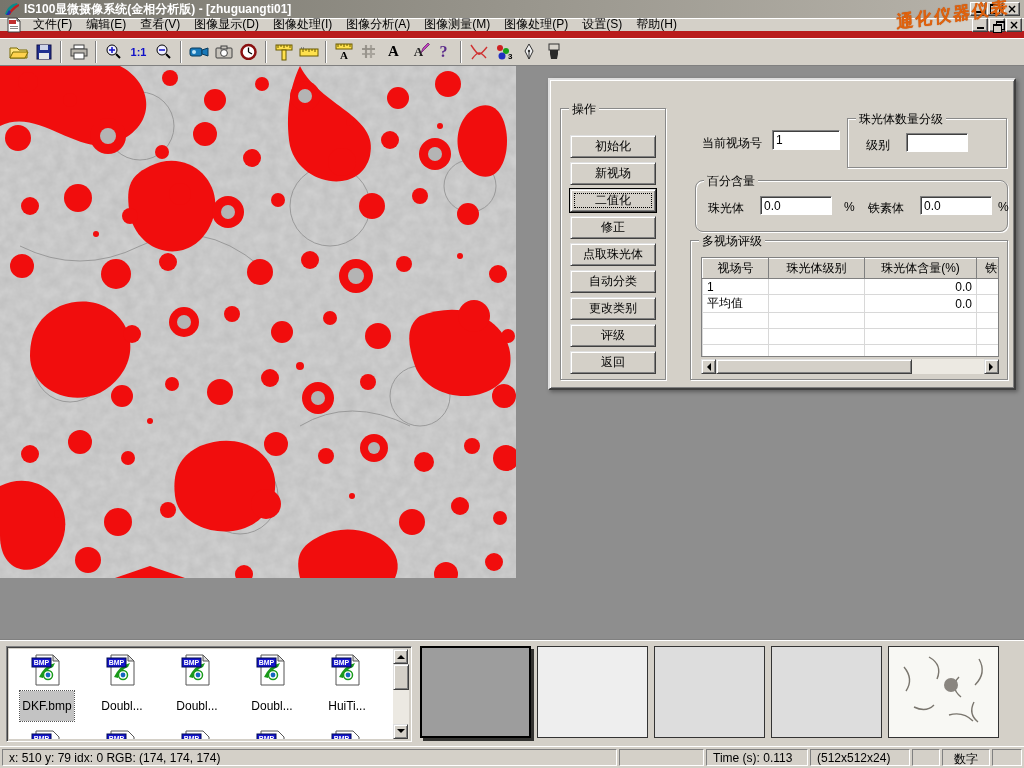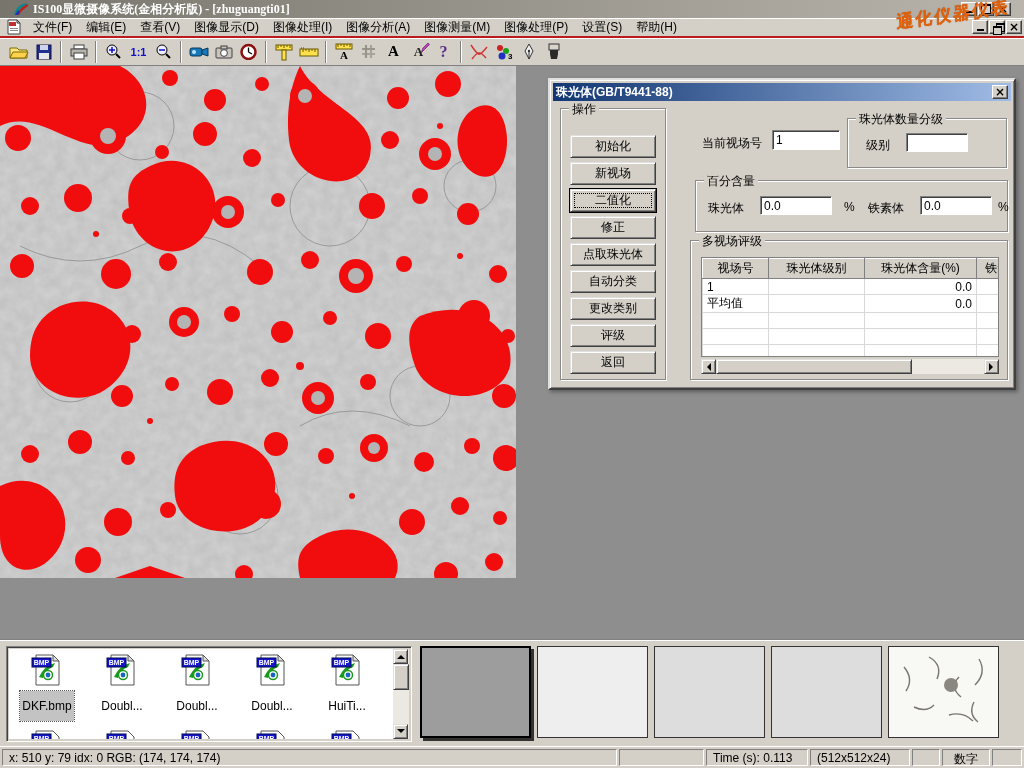--- a/index.html
+++ b/index.html
@@ -6,35 +6,35 @@
   html,body { width:1024px; height:768px; overflow:hidden; }
   body { font-family:"Liberation Sans","DejaVu Sans",sans-serif; font-size:12px; background:#d4d0c8; position:relative; }
 
   
   .raised { background:#d4d0c8; border:1px solid; border-color:#dfdfdf #404040 #404040 #dfdfdf; box-shadow: inset 1px 1px 0 #fff, inset -1px -1px 0 #808080; }
   .sunken { background:#fff; border:1px solid; border-color:#808080 #fff #fff #808080; box-shadow: inset 1px 1px 0 #404040; }
   .groupbox { position:relative; border:1px solid #8a8a8a; box-shadow: inset 1px 1px 0 #fff, 1px 1px 0 #fff; }
   .groupbox > .glabel { position:absolute; top:-8px; left:8px; background:#d4d0c8; padding:0 3px; font-size:12px; }
 
   
-  .titlebar { position:absolute; left:0; top:0; width:1024px; height:18px; background:linear-gradient(90deg,#77756c,#b9b5ac); display:flex; align-items:center; padding:0 13px;font-family:Liberation Serif, serif; }
+  .titlebar { position:absolute; left:0; top:0; width:1024px; height:18px; background:linear-gradient(90deg,#77756c,#b9b5ac); display:flex; align-items:center; padding:0 4px; }
   .titlebar .ttext { color:#fff; font-weight:bold; font-size:12px; margin-left:4px; white-space:nowrap; }
   .winbtns { margin-left:auto; display:flex; gap:1px; }
   .wbtn { width:16px; height:14px; display:flex; align-items:center; justify-content:center; background:#d4d0c8; border:1px solid; border-color:#fff #404040 #404040 #fff; box-shadow: inset -1px -1px 0 #808080; font-size:10px; line-height:10px; }
   .g-min::before { content:""; display:block; width:7px; height:2px; background:#000; margin-top:6px; }
   .g-max::before { content:""; display:block; width:8px; height:7px; border:1px solid #000; border-top-width:2px; }
   .g-restore { position:relative; }
   .g-restore::before { content:""; position:absolute; left:5px; top:2px; width:7px; height:6px; border:1px solid #000; border-top-width:2px; }
   .g-restore::after { content:""; position:absolute; left:2px; top:5px; width:7px; height:6px; border:1px solid #000; border-top-width:2px; background:#d4d0c8; }
   .g-close::before { content:"×"; font:bold 12px "DejaVu Sans",sans-serif; }
 
   .watermark { position:absolute; top:3px; right:14px; color:#e2620c; font-weight:bold; font-size:17px; letter-spacing:2px; transform:rotate(-8deg) skewX(-6deg); z-index:60; text-shadow:0 0 1px #a34204; pointer-events:none; }
 
   
-  .menubar { position:absolute; left:0; top:18px; width:1024px; height:20px; background:#d4d0c8; display:flex; align-items:center; border-bottom:2px solid #b91c1c; box-shadow: inset 0 1px 0 #fff; padding-left:2px; }
+  .menubar { position:absolute; left:0; top:18px; width:1024px; height:20px; background:#d4d0c8; display:flex; align-items:center; border-bottom:7px solid #b91c1c; box-shadow: inset 0 1px 0 #fff; padding-left:2px; }
   .menuitem { padding:2px 7px; white-space:nowrap; }
   .mdibtns { margin-left:auto; display:flex; gap:1px; margin-right:2px; }
 
   
   .toolbar { position:absolute; left:0; top:38px; width:1024px; height:28px; background:#d4d0c8; border-bottom:1px solid #808080; box-shadow: inset 0 1px 0 #fff; display:flex; align-items:center; padding-left:6px; }
   .tbtn { width:25px; height:24px; display:flex; align-items:center; justify-content:center; background:#d4d0c8; }
   .tsep { width:2px; height:22px; margin:0 4px; border-left:1px solid #808080; border-right:1px solid #fff; }
   .glyph11::before { content:"1:1"; color:#1010c8; font:bold 11px "Liberation Sans",sans-serif; }
   .glyphA::before { content:"A"; color:#000; font:bold 15px "Liberation Serif",serif; }
   .glyphAp::before { content:"A"; color:#222; font:bold 13px "Liberation Serif",serif; }
@@ -50,21 +50,21 @@
   .dlg-title { position:absolute; left:3px; top:3px; right:3px; height:18px; background:linear-gradient(90deg,#123672,#a0bce6); display:flex; align-items:center; padding:0 3px; }
   .dlg-title .dtext { color:#fff; font-weight:bold; font-size:12px; }
   .dlg-close { margin-left:auto; }
   .opgroup { position:absolute; left:10px; top:28px; width:106px; height:272px; }
   .opbtn { position:absolute; left:9px; width:86px; height:23px; display:flex; align-items:center; justify-content:center; font-size:12px; cursor:default; }
   .opbtn.focused { outline:1px solid #000; box-shadow: inset 1px 1px 0 #fff, inset -1px -1px 0 #808080, inset 0 0 0 3px #d4d0c8; }
   .opbtn.focused::after { content:""; position:absolute; inset:3px; border:1px dotted #000; }
   .fieldlabel { position:absolute; font-size:12px; white-space:nowrap; }
   .tinput { position:absolute; background:#fff; border:1px solid; border-color:#808080 #fff #fff #808080; box-shadow: inset 1px 1px 0 #404040; font:12px "Liberation Sans","DejaVu Sans",sans-serif; padding:1px 3px; }
   .grading-group { position:absolute; left:297px; top:38px; width:160px; height:50px; }
-  .percent-group { position:absolute; left:145px; top:100px; width:313px; height:52px; }
+  .percent-group { position:absolute; left:145px; top:100px; width:313px; height:52px;border-radius:8px; }
   .multiview-group { position:absolute; left:140px; top:160px; width:318px; height:140px; }
   .mtable-wrap { position:absolute; left:10px; top:16px; width:298px; height:100px; overflow:hidden; background:#fff; border:1px solid #808080; }
   table.mtable { border-collapse:collapse; table-layout:fixed; width:370px; }
   table.mtable th { width:66px; height:20px; background:#d4d0c8; border:1px solid; border-color:#fff #808080 #808080 #fff; font-size:12px; font-weight:normal; overflow:hidden; white-space:nowrap; }
   table.mtable th:nth-child(2){ width:96px; } table.mtable th:nth-child(3){ width:112px; } table.mtable th:nth-child(4){ width:96px; }
   table.mtable td { height:16px; border:1px solid #d8d8d8; font-size:12px; padding:0 4px; white-space:nowrap; overflow:hidden; background:#fff; }
   td.num { text-align:right; padding-right:10px; }
   .hscroll { position:absolute; left:10px; top:118px; width:298px; height:15px; background:#ece9e2; display:flex; }
   .sbtn { width:15px; height:15px; display:flex; align-items:center; justify-content:center; }
   .arr { width:0; height:0; border:4px solid transparent; }
@@ -397,26 +397,20 @@
           <circle cx="228" cy="146" r="7"></circle>
         <circle cx="356" cy="210" r="8"></circle>
           <circle cx="184" cy="256" r="7"></circle>
           <circle cx="318" cy="332" r="7"></circle>
           <circle cx="374" cy="382" r="6"></circle>
       </g>
     </svg>
   </div>
 
   <div class="dialog">
-    <div class="dlg-title">
-      <span class="dtext">珠光体(GB/T9441-88)</span>
-      <div class="wbtn dlg-close">
-          <span class="g-close"></span>
-        </div>
-    </div>
 
     <div class="groupbox opgroup">
       <span class="glabel">操作</span>
       <div class="raised opbtn" style="top:26px">初始化</div>
       <div class="raised opbtn" style="top:53px">新视场</div>
       <div class="raised opbtn focused" style="top:80px">二值化</div>
       <div class="raised opbtn" style="top:107px">修正</div>
       <div class="raised opbtn" style="top:134px">点取珠光体</div>
       <div class="raised opbtn" style="top:161px">自动分类</div>
       <div class="raised opbtn" style="top:188px">更改类别</div>

